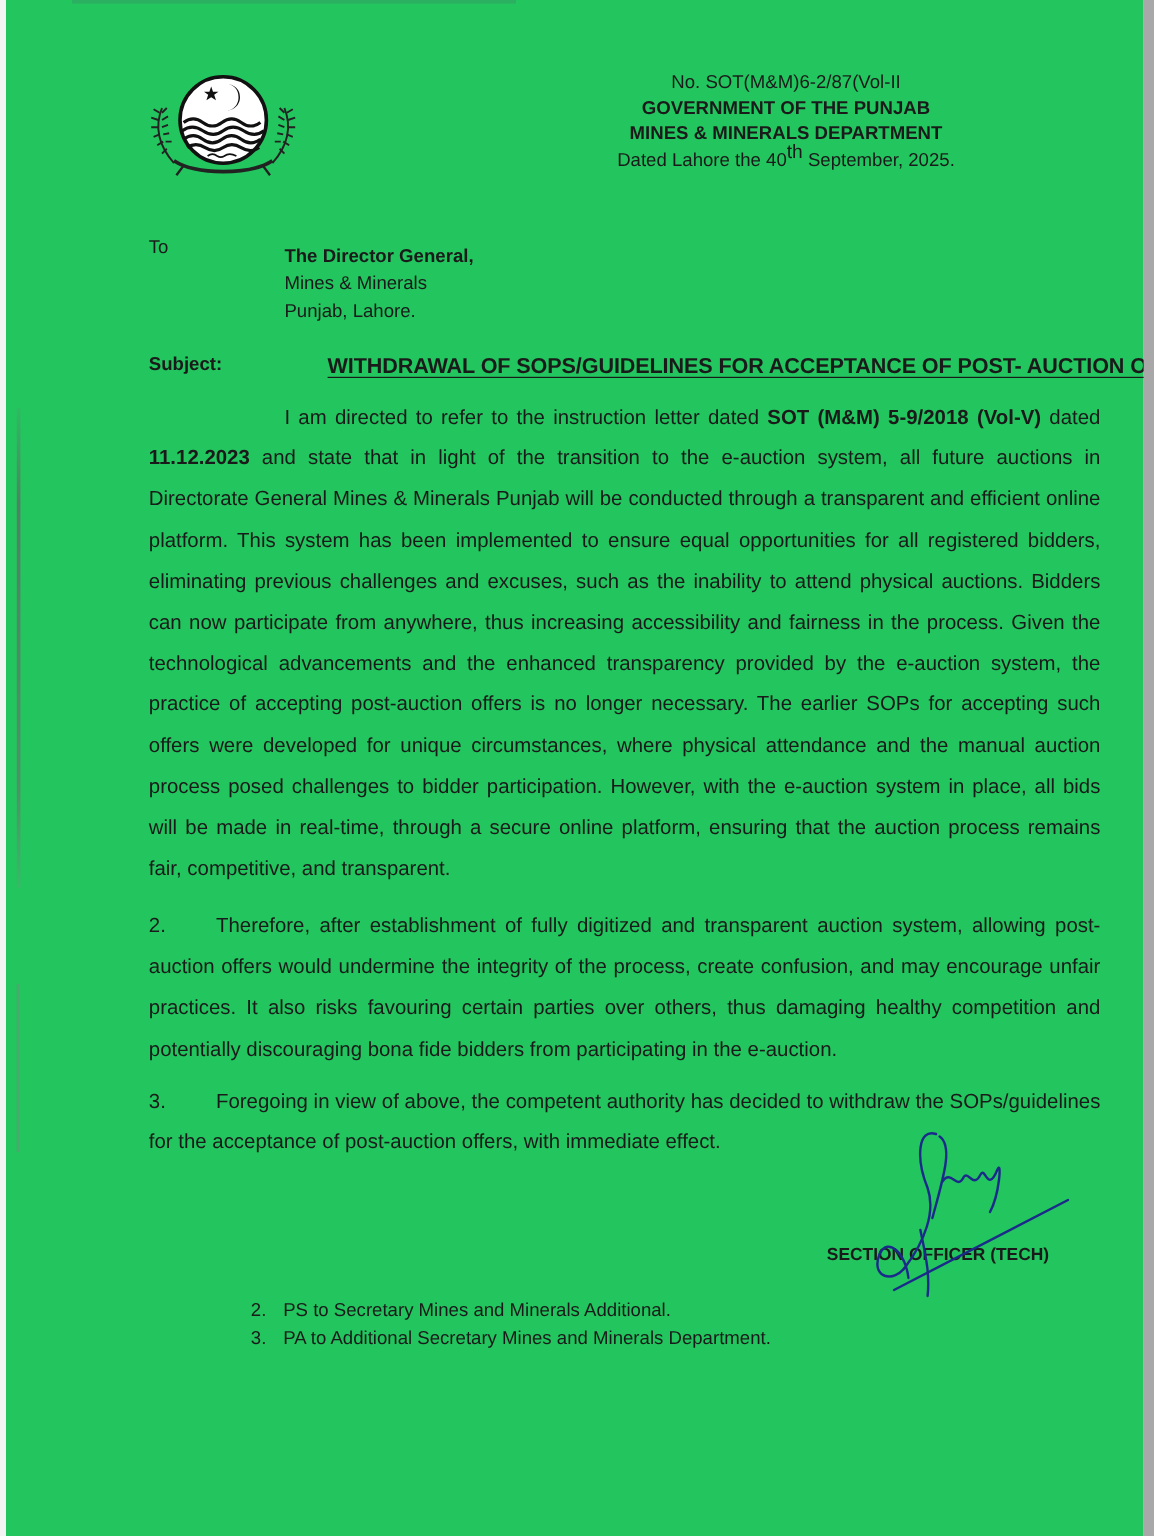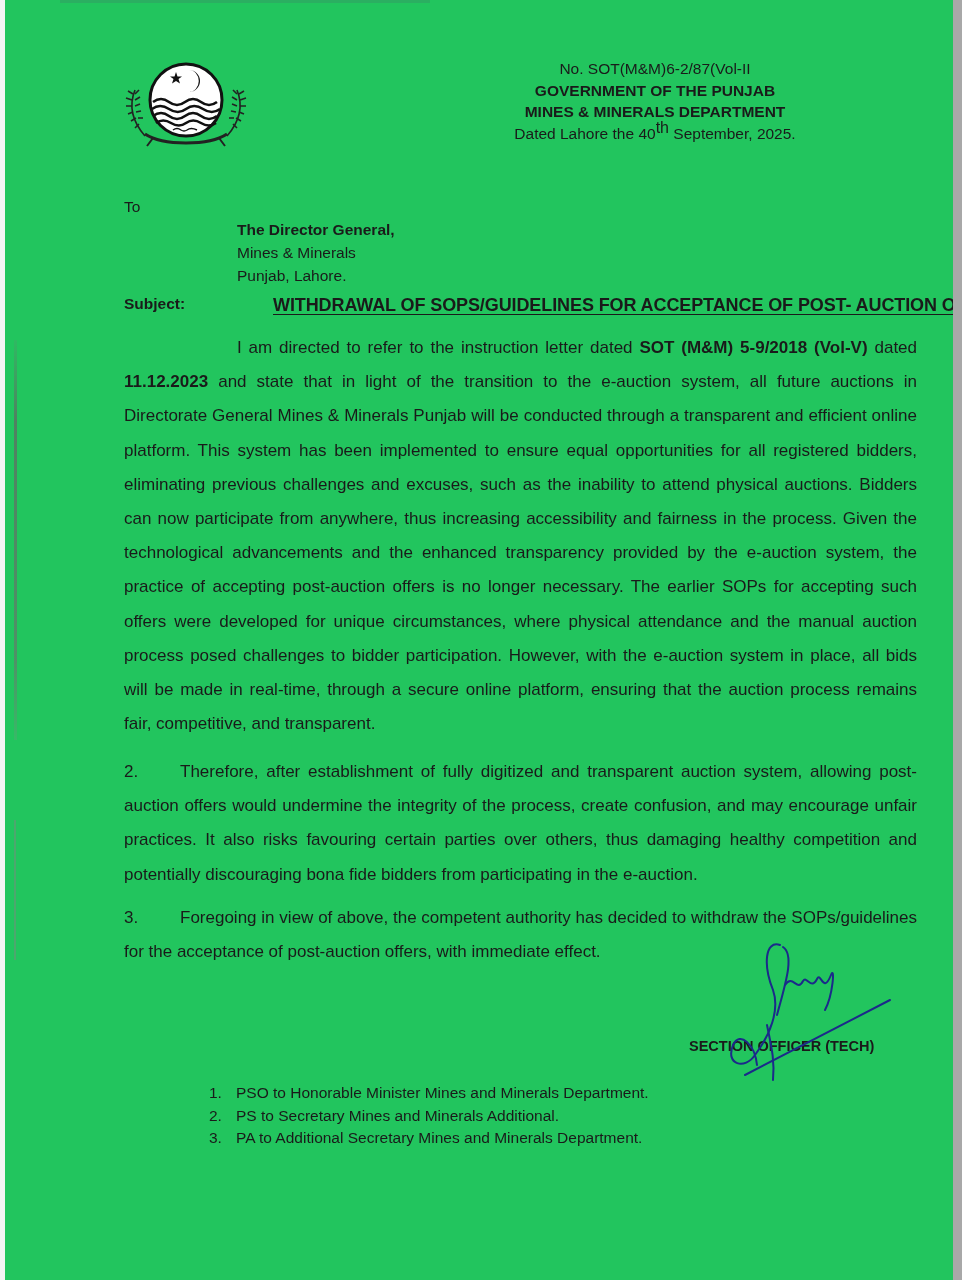--- a/index.html
+++ b/index.html
@@ -65,21 +65,21 @@
       left: 119px; top: 170px;
       font-size: 15.5px;
       margin-top: 28px;
     }
     .address {
       position: absolute;
       left: 232px; top: 202px;
       font-size: 15.5px;
       line-height: 23px;
     }
-    .address .bold { font-weight: bold; margin-top: 16px; }
+    .address .bold { font-weight: bold; }
 
     .subject-label {
       position: absolute;
       left: 119px; top: 295px;
       font-size: 15.5px;
       font-weight: bold;
     }
     .subject-text {
       position: absolute;
       left: 232px; top: 295px;
@@ -201,19 +201,18 @@
     <g stroke="#1b2a8a" stroke-width="2" fill="none" stroke-linecap="round">
       <path d="M95 10 C 80 5, 78 30, 88 55 C 95 75, 85 100, 70 120 C 60 135, 40 130, 48 110 C 55 95, 70 110, 72 130"></path>
       <path d="M98 12 C 110 20, 100 50, 92 80"></path>
       <path d="M100 50 C 108 38, 112 58, 118 46 C 122 40, 126 56, 132 44 C 136 36, 138 60, 146 40 C 150 30, 148 60, 140 75"></path>
       <path d="M60 140 L 205 65"></path>
       <path d="M82 90 C 86 110, 90 125, 88 145"></path>
     </g>
   </svg>
 
   <ol class="cc-list">
-    <li><span class="n">1.</span><span>PSO to Honorable Minister Mines and Minerals Department.</span></li>
     <li><span class="n">2.</span><span>PS to Secretary Mines and Minerals Additional.</span></li>
     <li><span class="n">3.</span><span>PA to Additional Secretary Mines and Minerals Department.</span></li>
   </ol>
 </div>
 
 <div class="right-edge"></div>
 
 </body></html>

